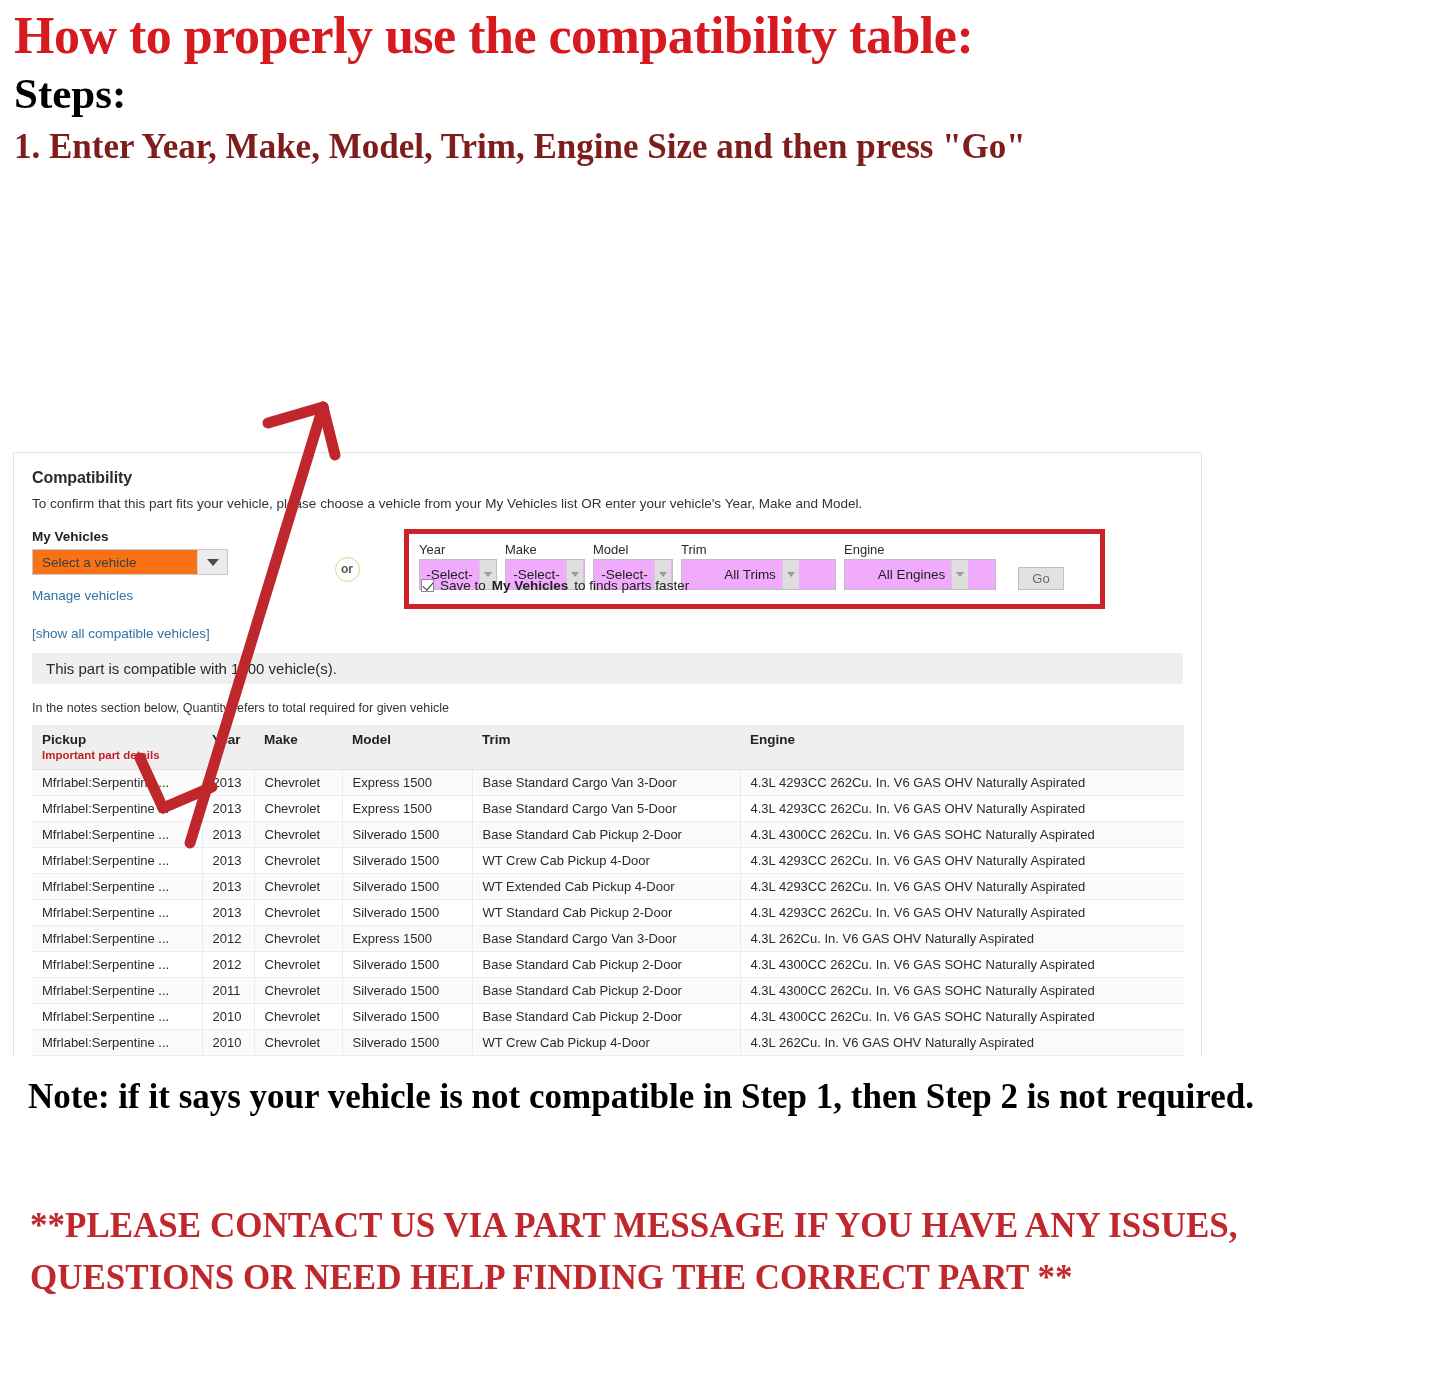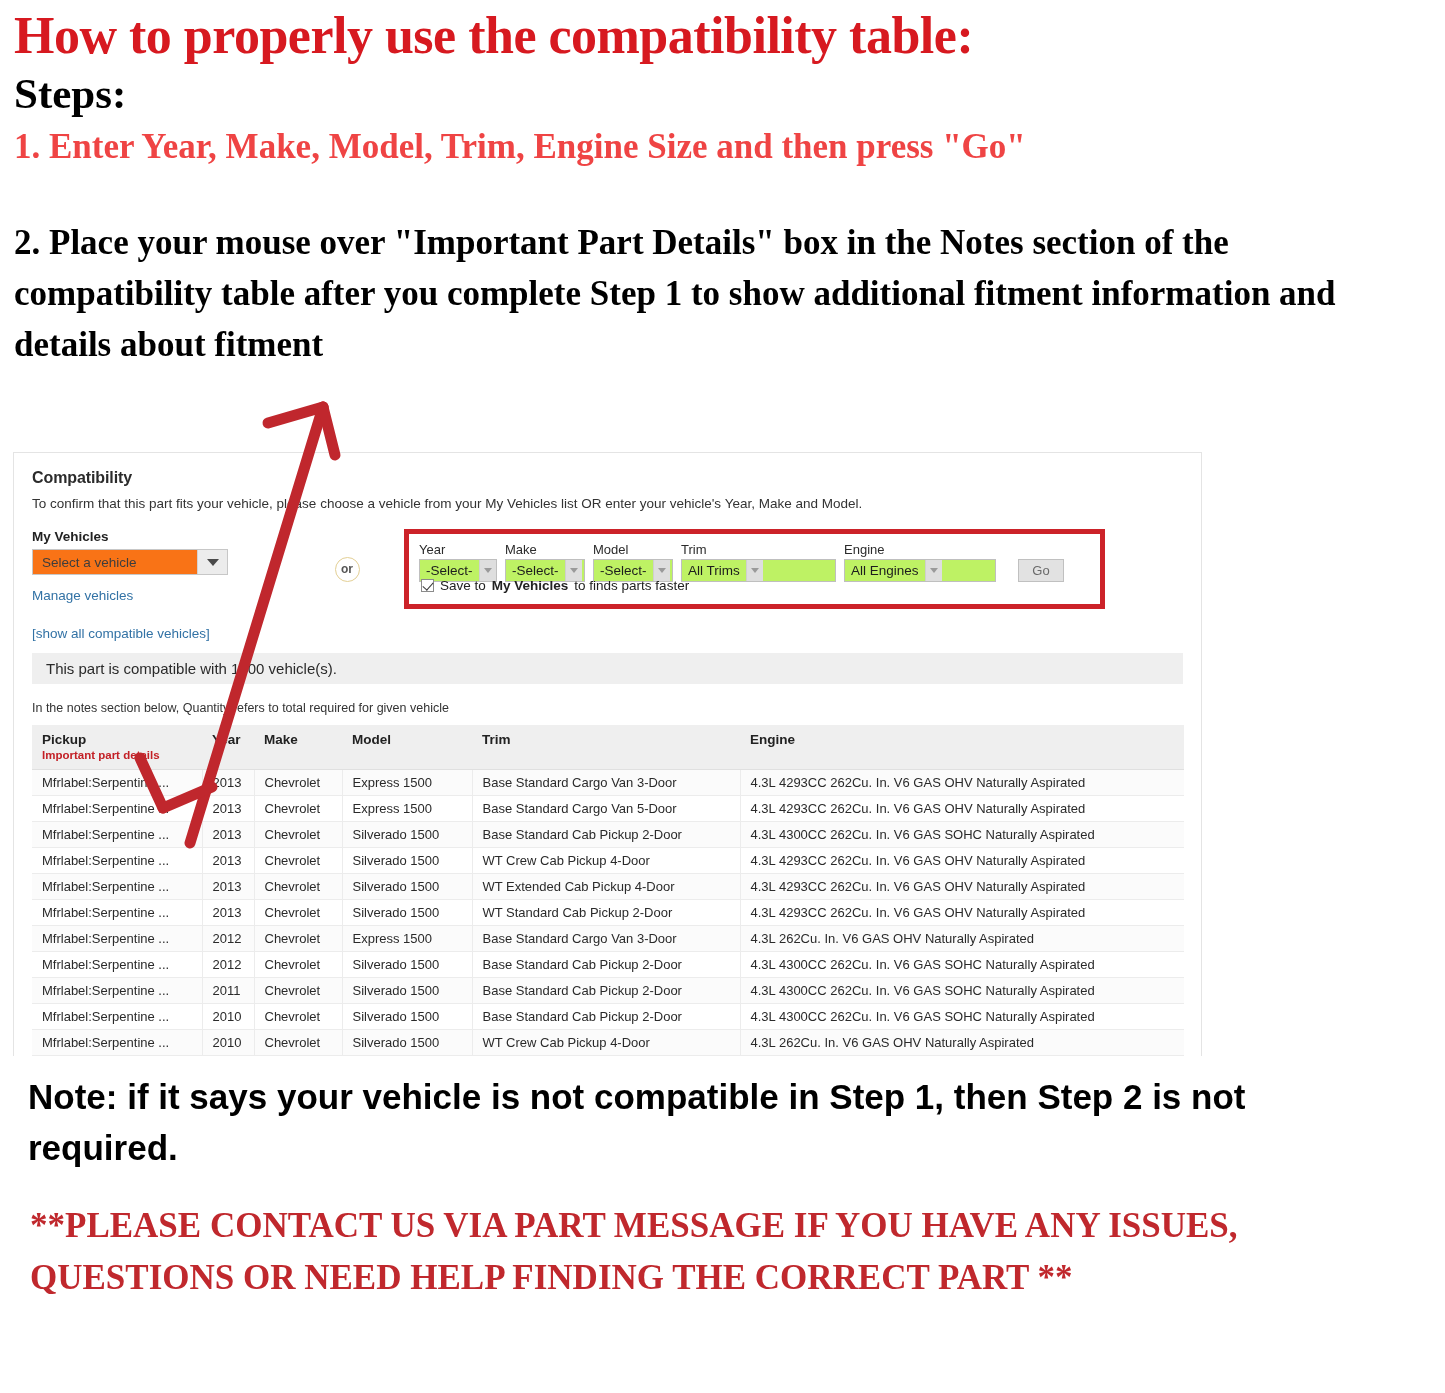--- a/index.html
+++ b/index.html
@@ -30,21 +30,21 @@
     white-space: nowrap;
   }
   .steps-label {
     color: #000;
     font-weight: bold;
     font-size: 43px;
     line-height: 1.1;
     margin: 4px 0 2px 0;
   }
   .step-line {
-    color: #ef4444;
+    color: #7f1d1d;
     font-weight: bold;
     font-size: 35px;
     line-height: 1.25;
     margin: 8px 0 0 0;
   }
   .step-two {
     color: #000;
     font-weight: bold;
     font-size: 35px;
     line-height: 1.46;
@@ -135,23 +135,23 @@
     border: 5px solid #cc2229;
     background: #fff;
   }
   .form-row {
     position: absolute; left: 10px; top: 8px;
     display: flex; align-items: flex-end; gap: 8px;
   }
   .fld { display: flex; flex-direction: column; }
   .fld-label { font-size: 13px; color: #2b2b2b; margin-bottom: 2px; }
   .fake-select {
-    height: 23px; border: 1px solid #bfbfbf;
-    background: #bef264;
-    display: flex; align-items: center; justify-content: flex-start;
+    height: 31px; border: 1px solid #bfbfbf;
+    background: #f0abfc;
+    display: flex; align-items: center; justify-content: center;
     font-size: 13.5px; color: #1d1d1d;
   }
   .fake-select .sv { padding: 0 6px; white-space: nowrap; }
   .fake-select .sarrow {
     width: 17px; height: 100%;
     border-left: 1px solid #cfcfcf;
     background: #dedede;
     display: flex; align-items: center; justify-content: center;
   }
   .mini-caret {
@@ -251,39 +251,38 @@
   
   .arrow-svg {
     position: absolute; left: 0; top: 0;
     width: 1445px; height: 1393px;
     pointer-events: none;
   }
 
   
   .note-block {
     position: absolute; left: 28px; top: 1072px; width: 1330px;
-    font-family: Liberation Sans, sans-serif;
+    font-family: Liberation Serif, serif;
     font-weight: bold; font-size: 35px; line-height: 1.45;
     color: #000;
   }
   .contact-block {
     position: absolute; left: 30px; top: 1200px; width: 1340px;
     font-family: "Liberation Serif", serif;
     font-weight: bold; font-size: 35px; line-height: 1.48;
     color: #c0282d;
   }
 </style>
 </head>
 <body>
 
 <div class="instructions">
   <div class="title-red">How to properly use the compatibility table:</div>
   <div class="steps-label">Steps:</div>
   <div class="step-line">1. Enter Year, Make, Model, Trim, Engine Size and then press "Go"</div>
-  <div class="step-two">2. Place your mouse over "Important Part Details" box in the Notes section of the compatibility table after you complete Step 1 to show additional fitment information and details about fitment</div>
 </div>
 
 <div class="panel">
   <div class="panel-inner">
 
     <div class="compat-title">Compatibility</div>
     <div class="compat-sub">To confirm that this part fits your vehicle, please choose a vehicle from your My Vehicles list OR enter your vehicle's Year, Make and Model.</div>
 
     <div class="chooser">
 

